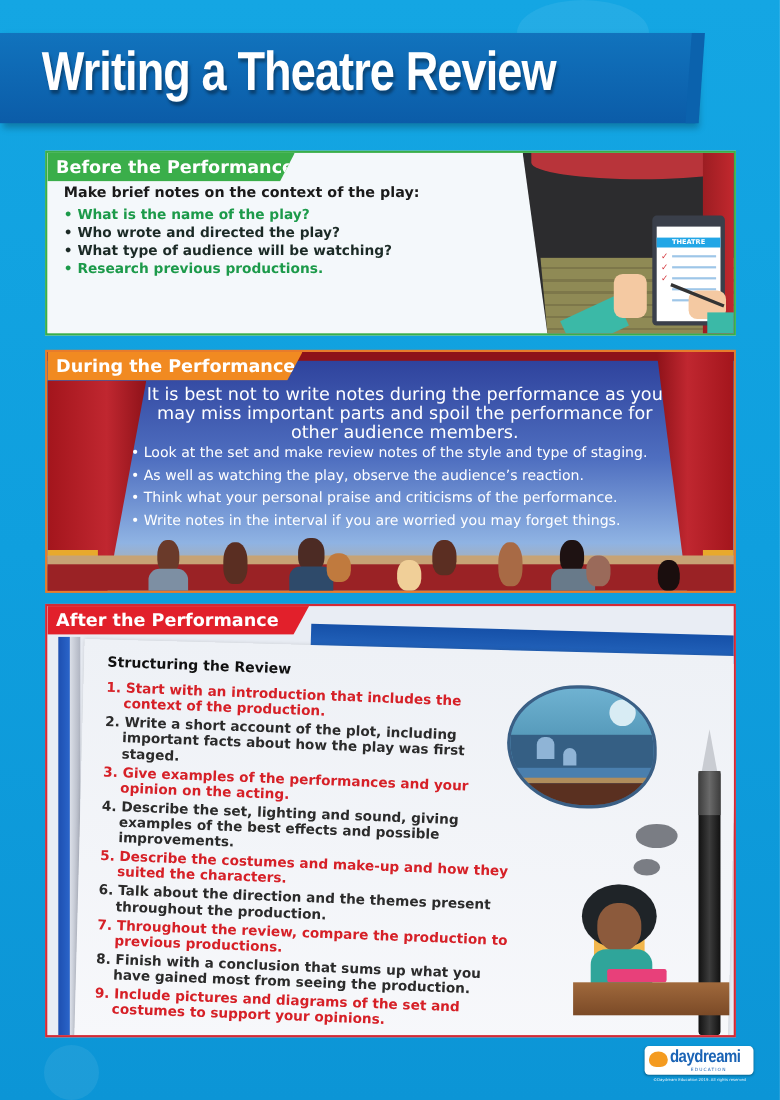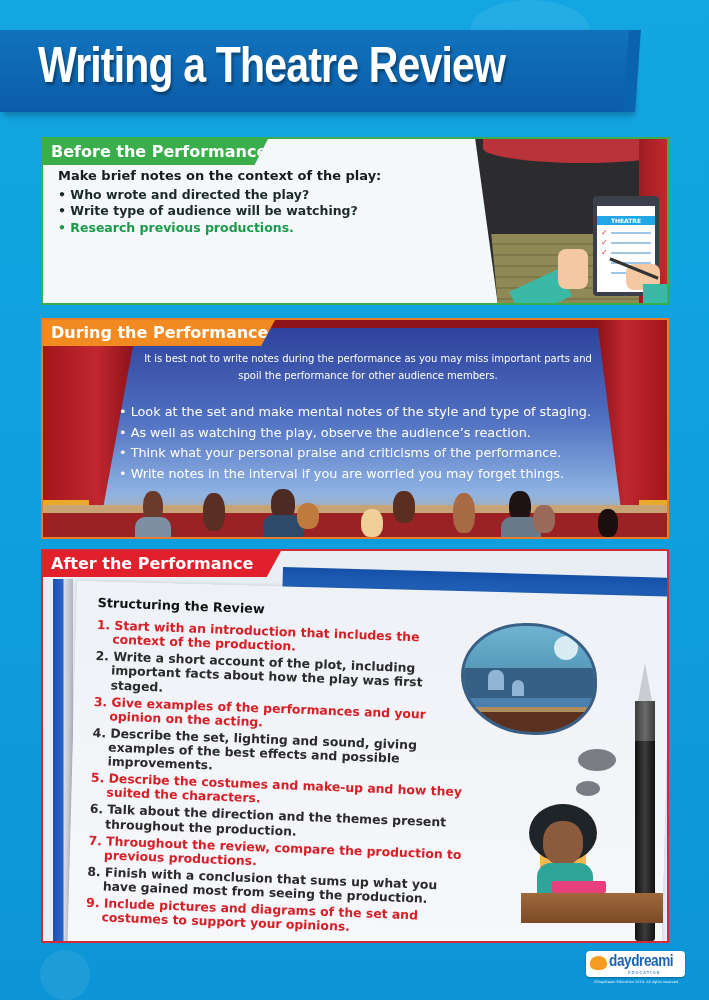--- a/index.html
+++ b/index.html
@@ -31,21 +31,21 @@
 .before-lead{position:absolute;left:15px;top:29px;font-size:13px;font-weight:bold;color:#1a1a1a}
 .before-list{position:absolute;left:15px;top:48px;list-style:none}
 .before-list li{font-size:12.5px;font-weight:bold;line-height:16.3px;white-space:nowrap}
 .before-list li:before{content:"• "}
 .c-green{color:#1c9a4a}.c-dark{color:#1b2a26}
 .dur-curtain-l{position:absolute;left:0;top:26px;width:90px;height:195px;background:linear-gradient(90deg,#a3151c,#c02730 60%,#8e1219);clip-path:polygon(0 0,100% 0,60% 100%,0 100%)}
 .dur-curtain-r{position:absolute;right:0;top:0;width:70px;height:221px;background:linear-gradient(90deg,#8e1219,#c02730 40%,#a3151c);clip-path:polygon(0 0,100% 0,100% 100%,40% 100%)}
 .dur-valance{position:absolute;left:0;top:0;width:628px;height:8px;background:#8e1219}
 .tie-l{position:absolute;left:0;top:180px;width:46px;height:6px;background:#e8a92c}
 .tie-r{position:absolute;right:0;top:180px;width:28px;height:6px;background:#e8a92c}
-.dur-intro{position:absolute;left:90px;top:30px;width:470px;text-align:center;color:#fff;font-size:10px;line-height:17px}
+.dur-intro{position:absolute;left:90px;top:30px;width:470px;text-align:center;color:#fff;font-size:16px;line-height:17px}
 .dur-list{position:absolute;left:76px;top:82px;list-style:none}
 .dur-list li{color:#fff;font-size:12.8px;line-height:20.5px;white-space:nowrap}
 .dur-list li:before{content:"• "}
 .audience{position:absolute;left:0;bottom:0;width:628px;height:50px}
 .seatrow{position:absolute;left:0;bottom:0;width:628px;height:24px;background:#9a2225}
 .head{position:absolute;border-radius:45% 45% 40% 40%}
 .body{position:absolute;border-radius:10px 10px 0 0}
 .book-left{position:absolute;left:10px;top:28px;width:20px;height:366px;background:linear-gradient(90deg,#1d4fb0,#2a64c9 50%,#d9dde6 55%,#b0b5c2)}
 .book-top{position:absolute;left:240px;top:16px;width:390px;height:26px;background:linear-gradient(180deg,#1550a8,#2768c0);transform:rotate(1.6deg);transform-origin:left top}
 .book-page{position:absolute;left:34px;top:30px;width:594px;height:364px;background:linear-gradient(180deg,#eef1f6,#f7f8fb);transform:rotate(1.5deg);transform-origin:left top;box-shadow:0 0 4px rgba(0,0,0,0.15)}
@@ -108,36 +108,37 @@
       <div class="clip-line" style="left:38px;top:66px;width:16px"></div>
     </div>
   </div>
   <div class="hand" style="left:583px;top:125px;width:34px;height:26px"></div>
   <div class="sleeve" style="left:600px;top:145px;width:40px;height:26px"></div>
   <div style="position:absolute;left:565px;top:128px;width:52px;height:3px;background:#333;transform:rotate(22deg)"></div>
 
   <div class="tab tab-green">Before the Performance</div>
   <p class="before-lead">Make brief notes on the context of the play:</p>
   <ul class="before-list">
+    <li class="c-green">What is the name of the play?</li>
     <li class="c-dark">Who wrote and directed the play?</li>
-    <li class="c-dark">Write type of audience will be watching?</li>
+    <li class="c-dark">What type of audience will be watching?</li>
     <li class="c-green">Research previous productions.</li>
   </ul>
 </section>
 
 <section class="panel panel-during">
   <div class="dur-valance"></div>
   <div class="dur-curtain-l"></div>
   <div class="dur-curtain-r"></div>
   <div class="tie-l"></div>
   <div class="tie-r"></div>
   <div class="tab tab-orange">During the Performance</div>
   <p class="dur-intro">It is best not to write notes during the performance as you may miss important parts and spoil the performance for other audience members.</p>
   <ul class="dur-list">
-    <li>Look at the set and make mental notes of the style and type of staging.</li>
+    <li>Look at the set and make review notes of the style and type of staging.</li>
     <li>As well as watching the play, observe the audience’s reaction.</li>
     <li>Think what your personal praise and criticisms of the performance.</li>
     <li>Write notes in the interval if you are worried you may forget things.</li>
   </ul>
   <div class="audience">
     <div style="position:absolute;left:0;bottom:22px;width:628px;height:10px;background:#c7a375"></div>
     <div class="seatrow"></div>
     <div class="head" style="left:100px;top:4px;width:20px;height:30px;background:#6a3a2a"></div>
     <div class="body" style="left:92px;top:30px;width:36px;height:20px;background:#7d8fa3"></div>
     <div class="head" style="left:160px;top:6px;width:22px;height:38px;background:#5a2e22"></div>

